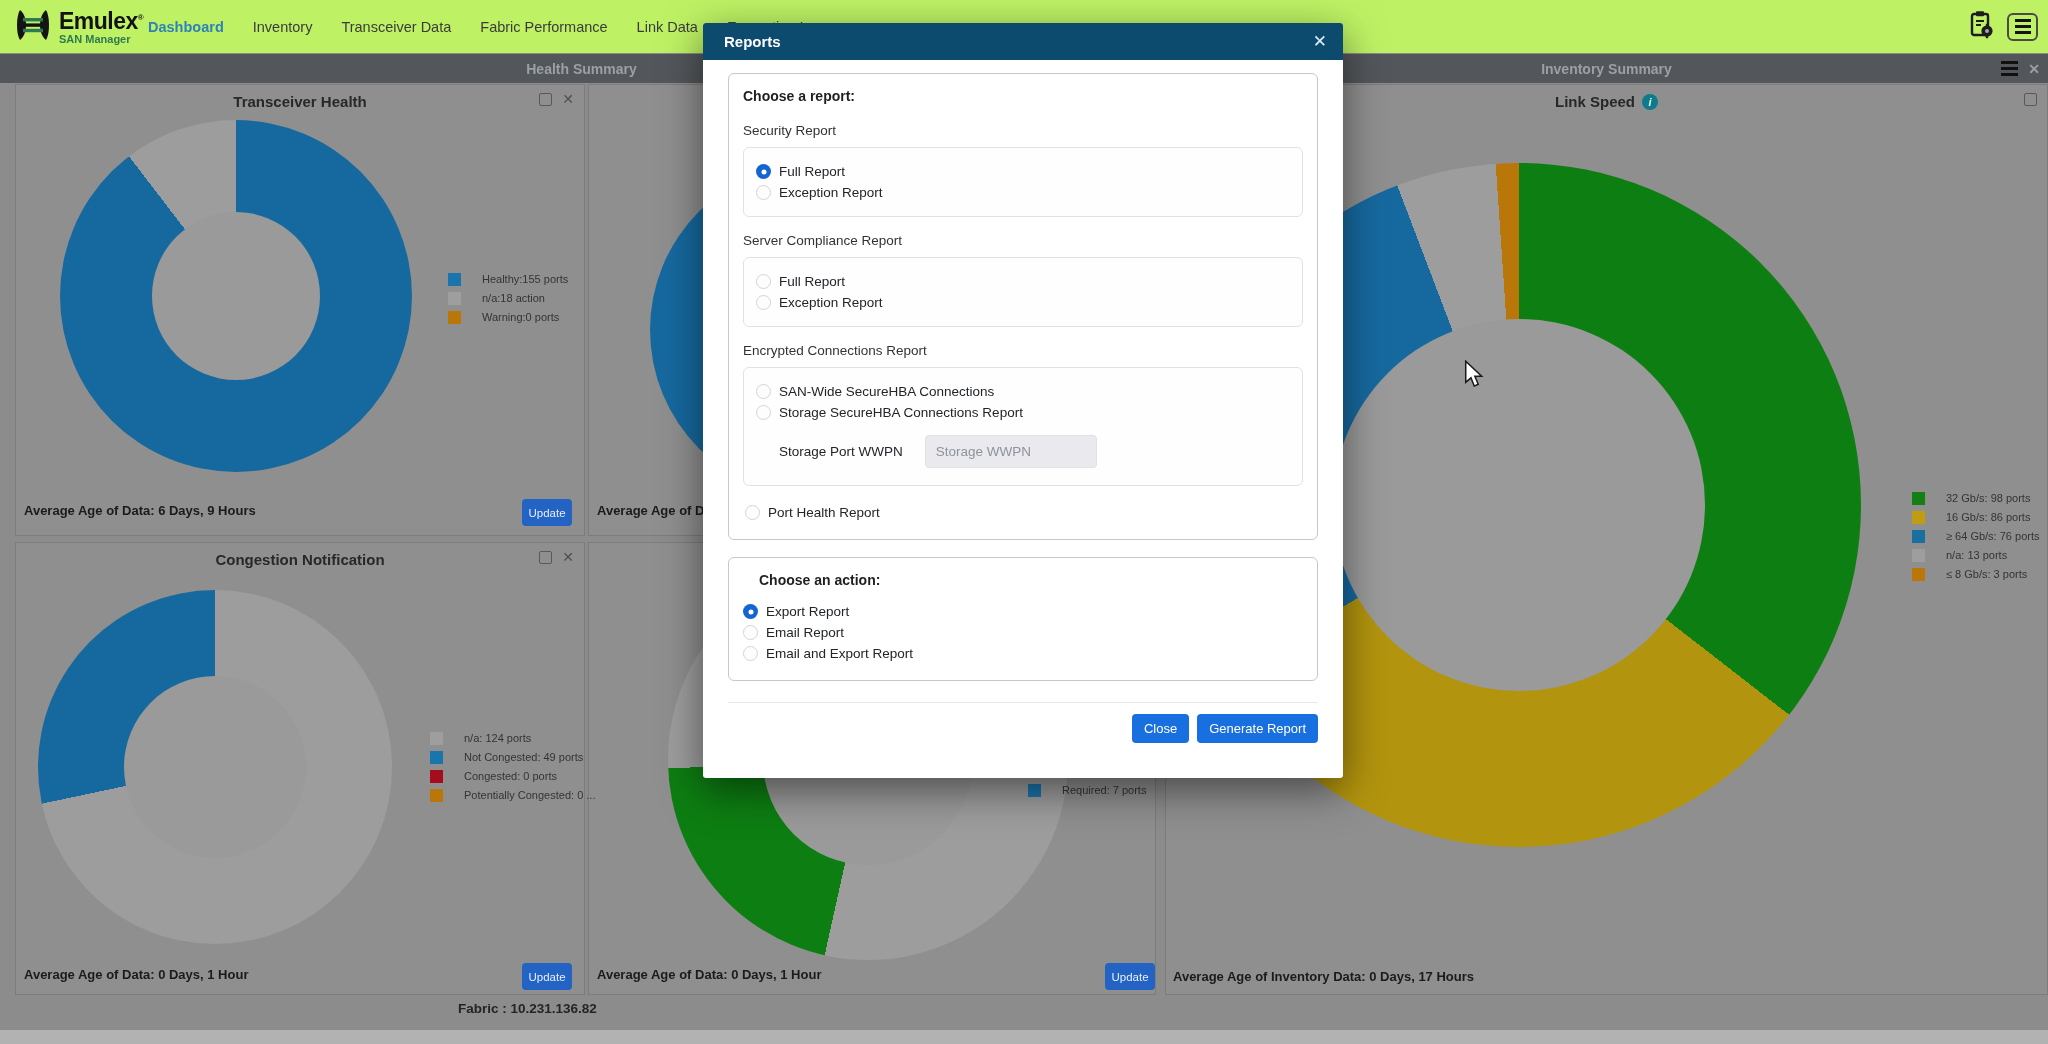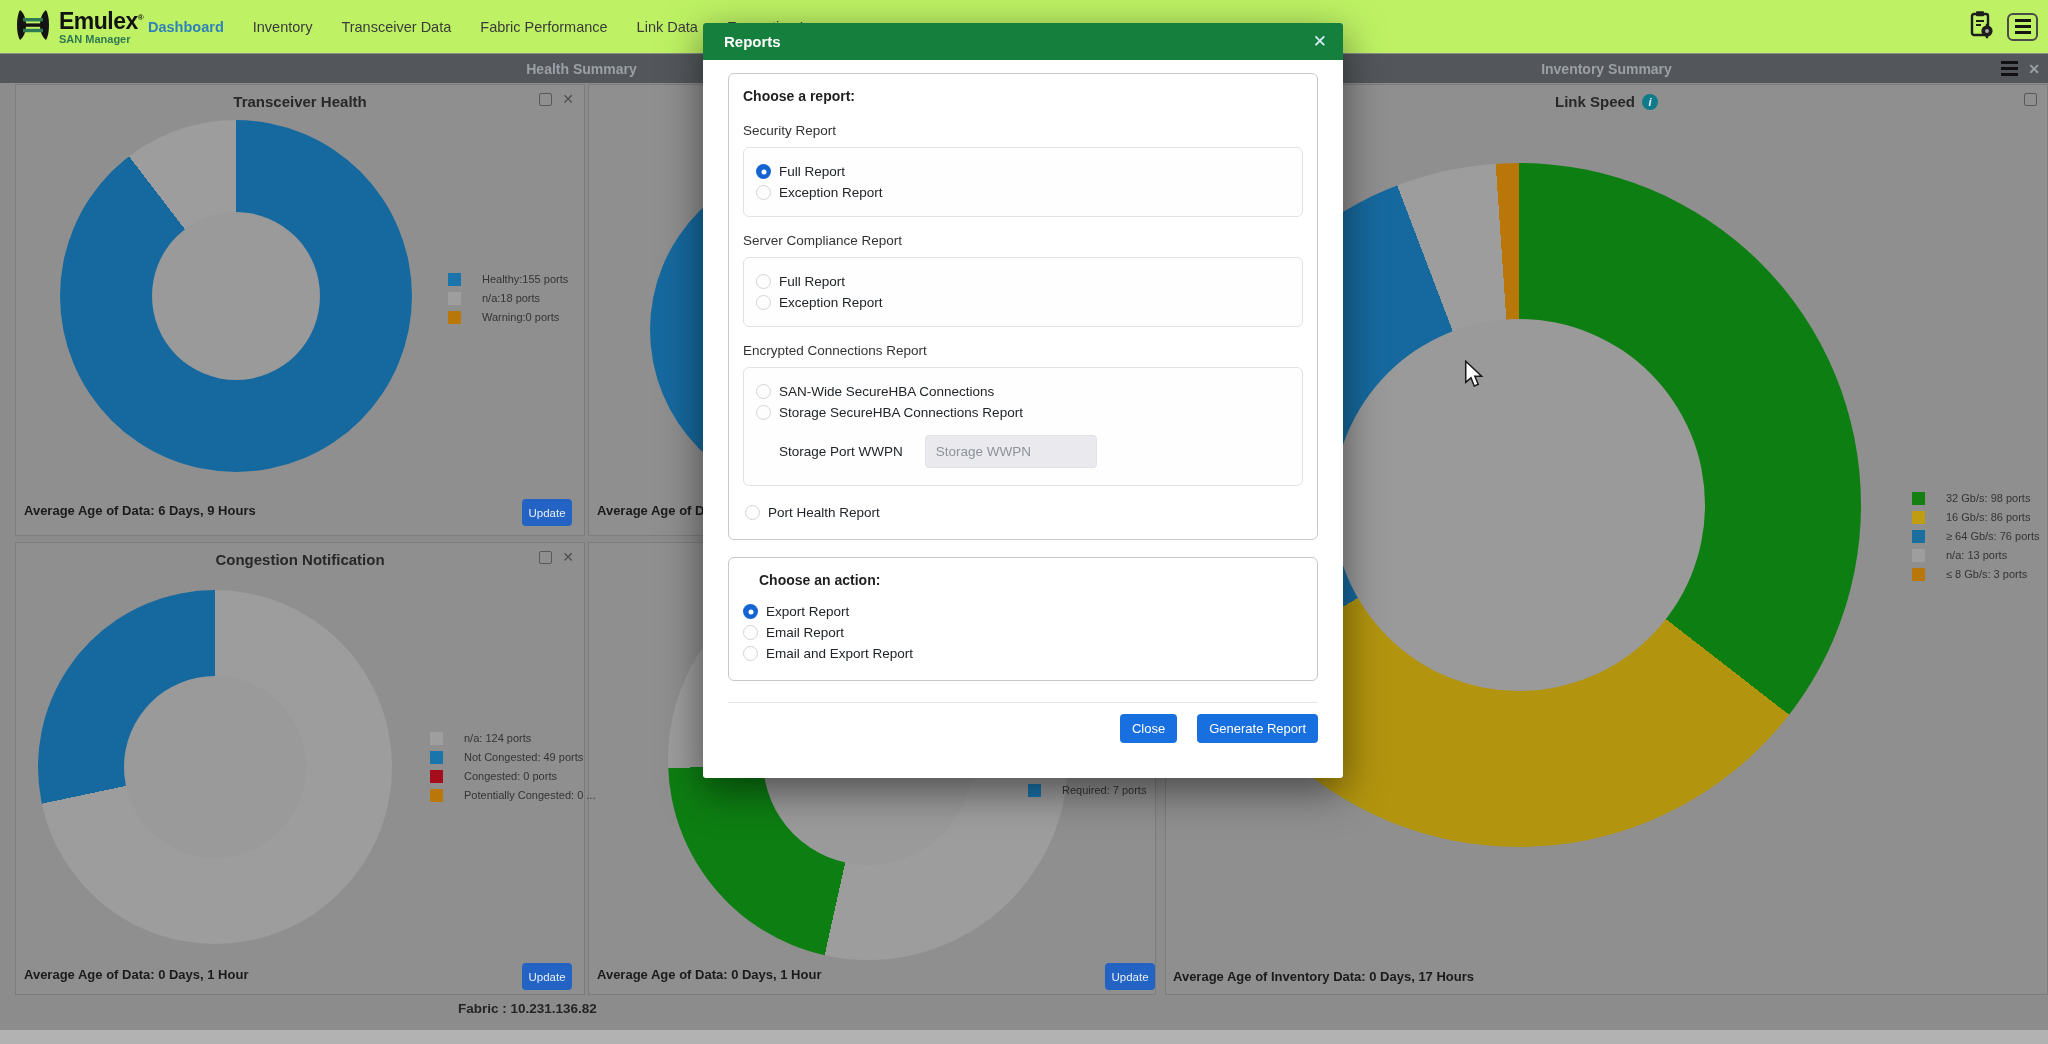--- a/index.html
+++ b/index.html
@@ -72,21 +72,21 @@
   .lg-lb{font-size:11px;color:#343434;white-space:nowrap;}
 
   
   .fabric{position:absolute;left:458px;top:1001px;font-size:13.5px;font-weight:600;color:#242424;}
   .bottom-strip{position:absolute;left:0;top:1030px;width:2048px;height:14px;background:#b2b2b2;}
 
   
   .modal{position:absolute;left:703px;top:23px;width:640px;height:755px;background:#fff;
          border-radius:3px;box-shadow:0 12px 40px rgba(0,0,0,.5);z-index:10;
          color:#212529;font-size:13.5px;}
-  .modal-header{height:37px;background:#15803d;border-radius:3px 3px 0 0;display:flex;
+  .modal-header{height:37px;background:#0c4a6e;border-radius:3px 3px 0 0;display:flex;
                 align-items:center;padding:0 16px 0 21px;}
   .modal-title{font-size:15px;font-weight:700;color:#fff;flex:1;}
   .modal-x{font-size:17px;color:#d9ecfa;cursor:pointer;line-height:1;}
   .modal-body{padding:13px 25px 0;}
   .box{border:1px solid #c8c8c8;border-radius:6px;padding:12px 14px 12px;box-sizing:border-box;}
   .box h2{margin:2px 0 19px;font-size:14px;font-weight:700;color:#1f1f1f;}
   .grp-title{font-size:13.5px;color:#333;margin:0 0 9px;}
   .grp-box{border:1px solid #e2e2e6;border-radius:6px;padding:13px 12px;margin:0 0 16px;background:#fefefe;}
   .radio-row{display:flex;align-items:center;gap:8px;height:21px;cursor:pointer;}
   .radio{width:15px;height:15px;border-radius:50%;border:1px solid #d4d4d9;background:#fdfdfe;
@@ -98,21 +98,21 @@
   .wwpn-row{display:flex;align-items:center;margin:12px 0 4px 23px;}
   .wwpn-label{font-size:13.5px;color:#212529;margin-right:22px;}
   .wwpn-input{width:172px;height:33px;background:#e9e9ee;border:1px solid #e1e1e6;border-radius:4px;
               font-size:13.5px;color:#6c757d;padding:0 10px;box-sizing:border-box;
               font-family:"Liberation Sans",sans-serif;}
   .wwpn-input::placeholder{color:#8d949b;}
   .ph-row{margin:14px 0 4px 2px;}
   .box2{margin-top:17px;padding-bottom:16px;}
   .box2 h2{margin:2px 16px 13px;}
   .modal-footer{margin-top:21px;border-top:1px solid #e7e7e7;padding:11px 0 0;display:flex;
-                justify-content:flex-end;gap:20px;}
+                justify-content:flex-end;gap:8px;}
   .btn-primary{height:29px;border:none;border-radius:4px;background:#186fe0;color:#fff;
                font-size:13px;padding:0 12px;cursor:pointer;font-family:"Liberation Sans",sans-serif;}
 
   .cursor{position:absolute;left:1462px;top:360px;z-index:20;}
 </style>
 </head>
 <body>
 
 <div id="screen">
 
@@ -232,21 +232,21 @@
       <div class="hole"></div>
     </div>
 
   <div class="legend" id="legend-th">
       <div class="lg-row">
         <span class="lg-sw" style="background: rgb(26, 117, 173);"></span>
         <span class="lg-lb">Healthy:155 ports</span>
       </div>
       <div class="lg-row">
         <span class="lg-sw" style="background: rgb(158, 158, 158);"></span>
-        <span class="lg-lb">n/a:18 ports</span>
+        <span class="lg-lb">n/a:18 action</span>
       </div>
       <div class="lg-row">
         <span class="lg-sw" style="background: rgb(184, 119, 8);"></span>
         <span class="lg-lb">Warning:0 ports</span>
       </div>
     </div>
   <div class="legend" id="legend-cn">
       <div class="lg-row">
         <span class="lg-sw" style="background: rgb(158, 158, 158);"></span>
         <span class="lg-lb">n/a: 124 ports</span>

